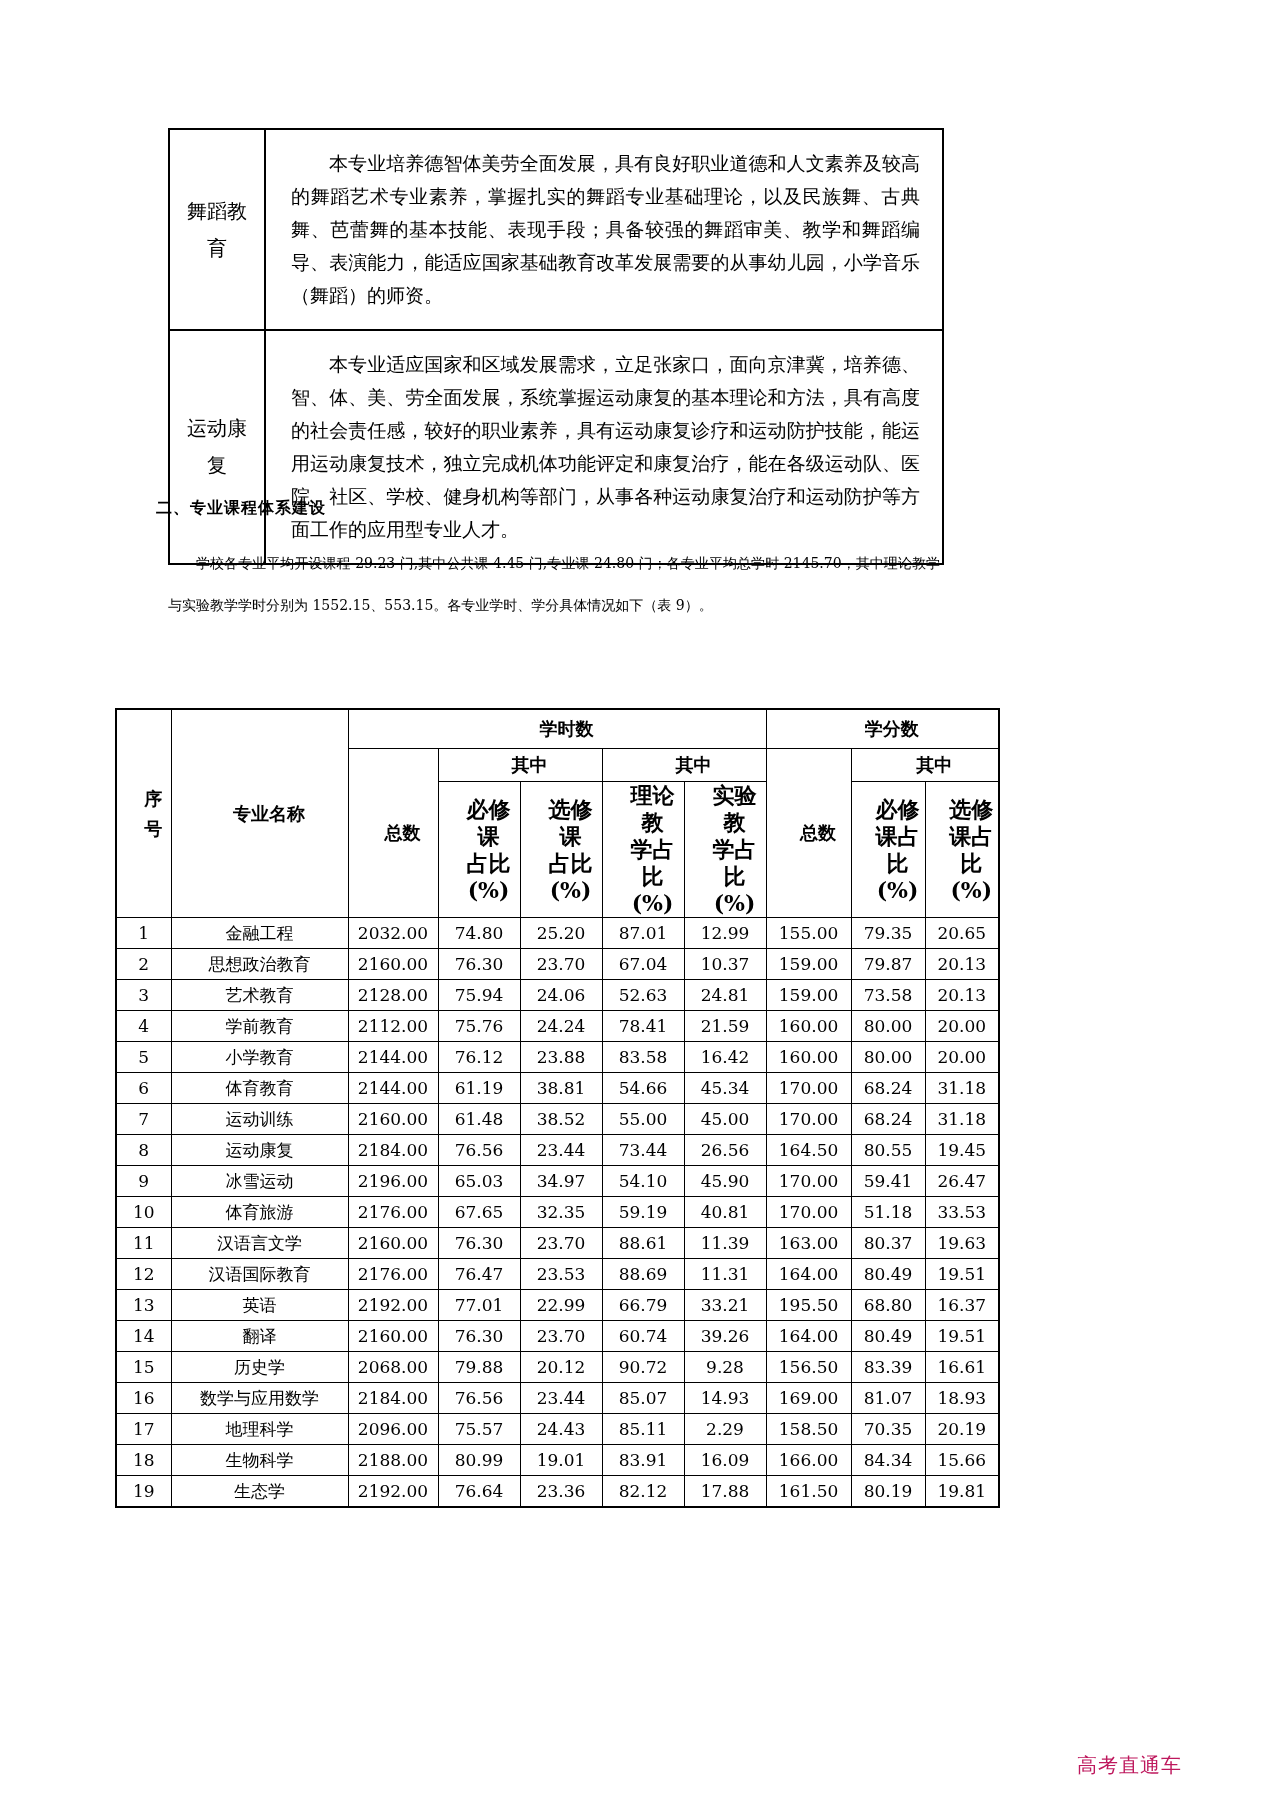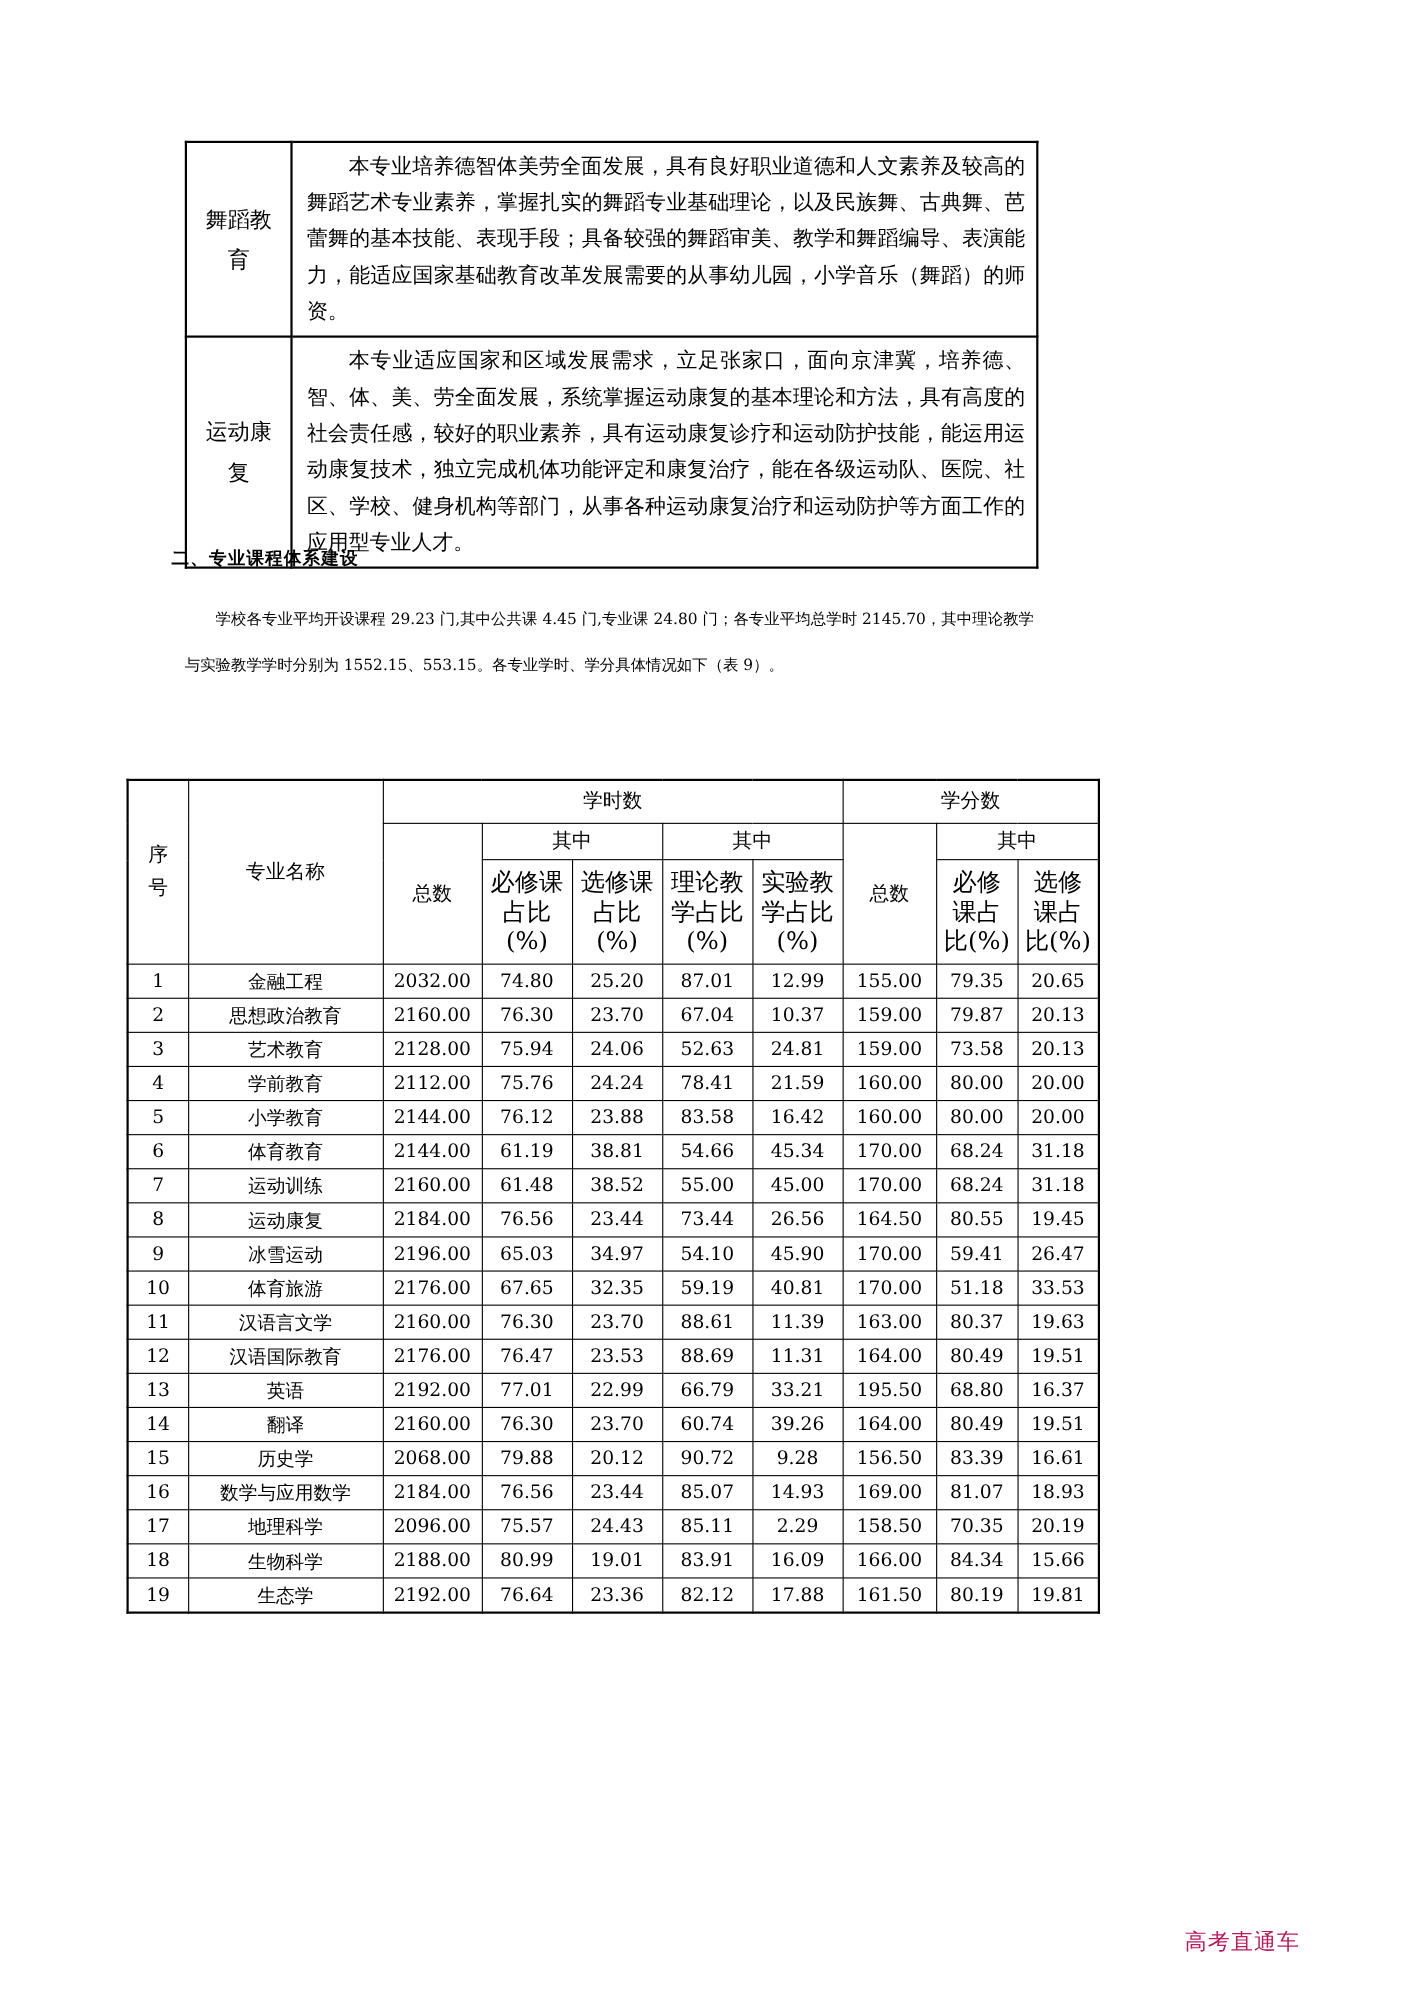--- a/index.html
+++ b/index.html
@@ -29,21 +29,21 @@
     width: 70px;
     text-align: center;
     font-size: 20px;
     line-height: 37px;
     padding: 4px 12px;
   }
   .intro-text {
     padding: 5px 10px 5px 13px;
   }
   .intro-text p {
-    margin: 0;
+    margin: 12px;
     font-size: 19px;
     line-height: 33px;
     text-align: justify;
     text-indent: 2em;
   }
 
   
   .section-heading {
     position: absolute;
     left: 156px;
@@ -87,24 +87,25 @@
     border: 2px solid #000;
   }
   .t9 th, .t9 td {
     border: 1.5px solid #000;
     text-align: center;
     vertical-align: middle;
     padding: 0 2px;
     overflow: hidden;
   }
   .t9 th {
-    font-weight: 400;
+    font-weight: 700;
     white-space: pre-line;
     line-height: 30px;
     font-size: 18px;
+    padding-left: 21px;
   }
   .t9 thead tr.h1 th { height: 38px; }
   .t9 thead tr.h2 th { height: 32px; }
   .t9 thead tr.h3 th { height: 94px; line-height: 27px; font-size: 22px; }
   .t9 tbody td {
     height: 30px;
     font-size: 17px;
     font-weight: 400;
   }
 

